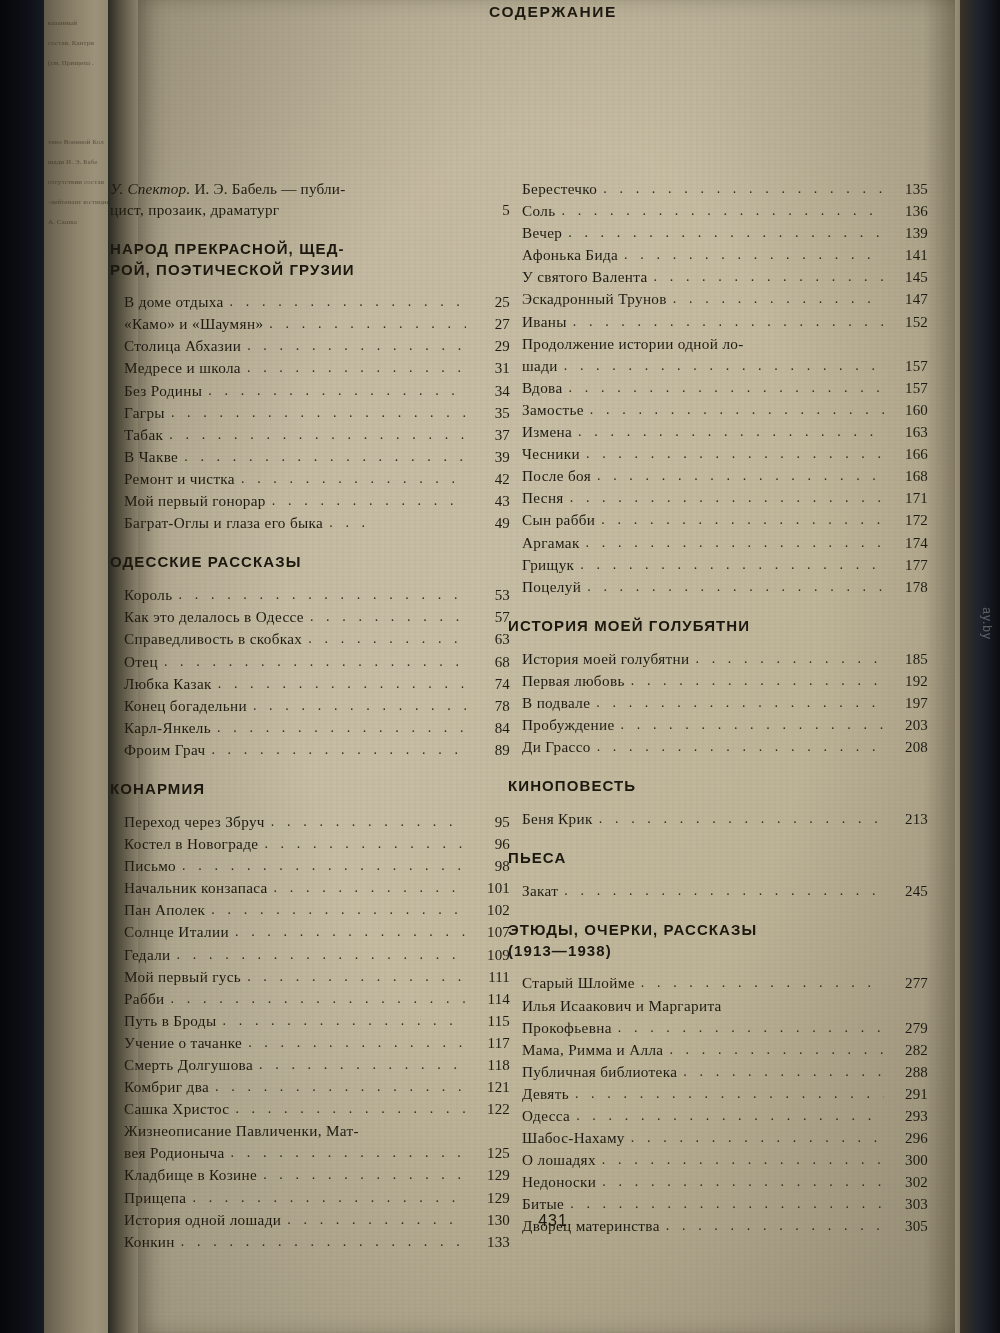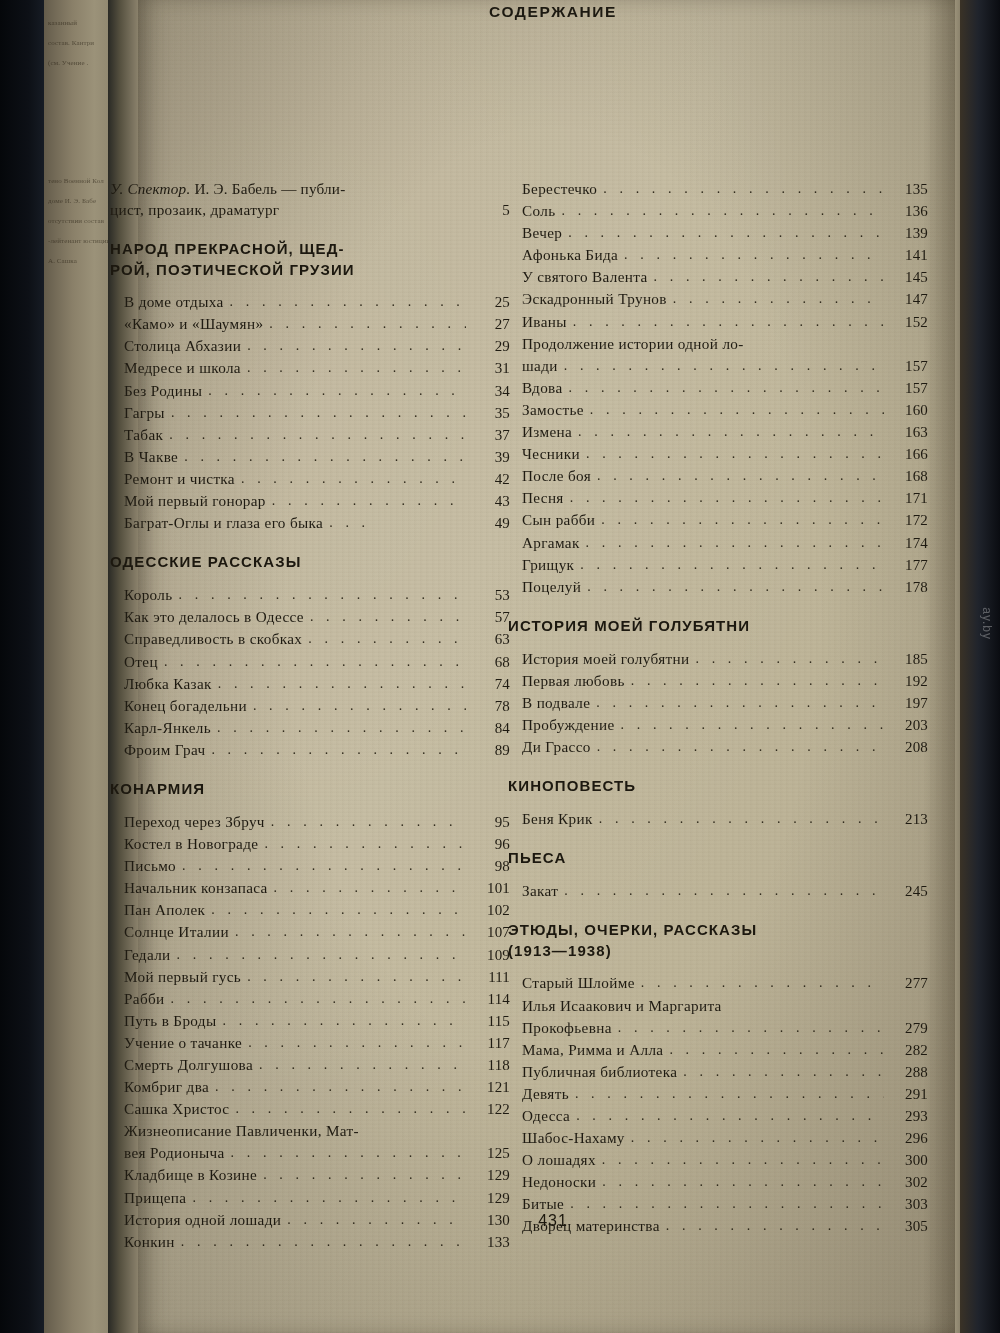--- a/index.html
+++ b/index.html
@@ -53,21 +53,21 @@
   }
 
   
   .left-text{
     position:absolute;left:0;top:18px;width:72px;
     font-size:7px;line-height:11px;color:rgba(35,28,15,0.55);
     font-family:"Liberation Serif", serif;
     padding:0 4px;letter-spacing:0.1px;
   }
   .left-text div{margin-bottom:9px;}
-  .left-text .blk2{margin-top:107px;}
+  .left-text .blk2{margin-top:68px;}
 
   
   .header{
     position:absolute;left:0;top:0;width:830px;text-align:center;
     padding-top:3px;
     font-family:"Liberation Sans", sans-serif;
     font-weight:bold;font-size:15.5px;letter-spacing:1.6px;
     color:#1d1a12;
   }
   .cols{
@@ -133,23 +133,23 @@
 </head>
 <body>
 
 <div class="scene">
   <div class="dark-left"></div>
 
   <div class="left-page">
     <div class="left-text">
       <div>казанный</div>
       <div>состав. Кантри</div>
-      <div>(см. Учение .</div>
+      <div>(см. Прищепа .</div>
       <div class="blk2">тено Военной Кол</div>
-      <div>доме И. Э. Бабе</div>
+      <div>шади И. Э. Бабе</div>
       <div>отсутствии состав</div>
       <div>-лейтенант юстиции</div>
       <div>А. Сашка</div>
     </div>
   </div>
 
   <div class="gutter"></div>
 
   <div class="page">
     <div class="page-texture"></div>

